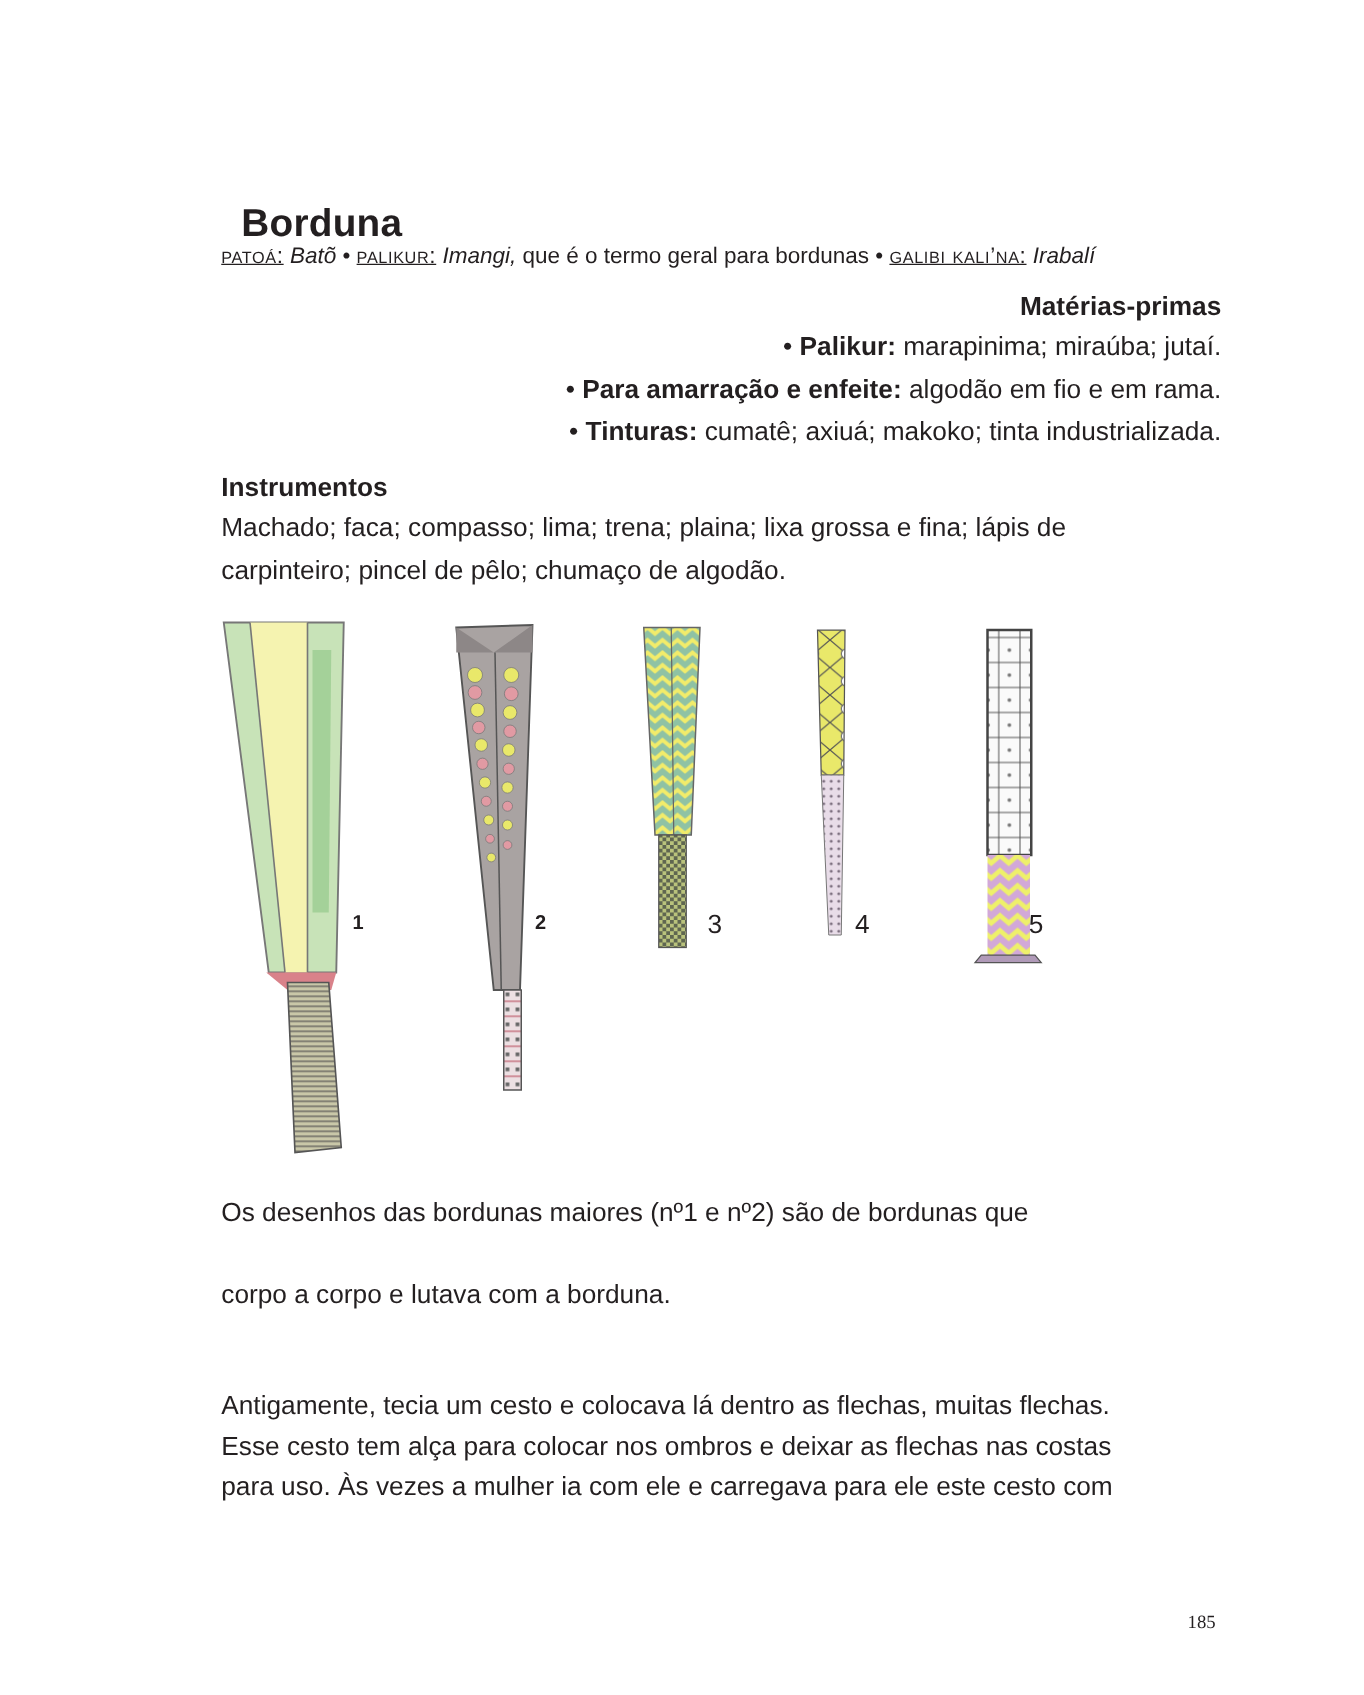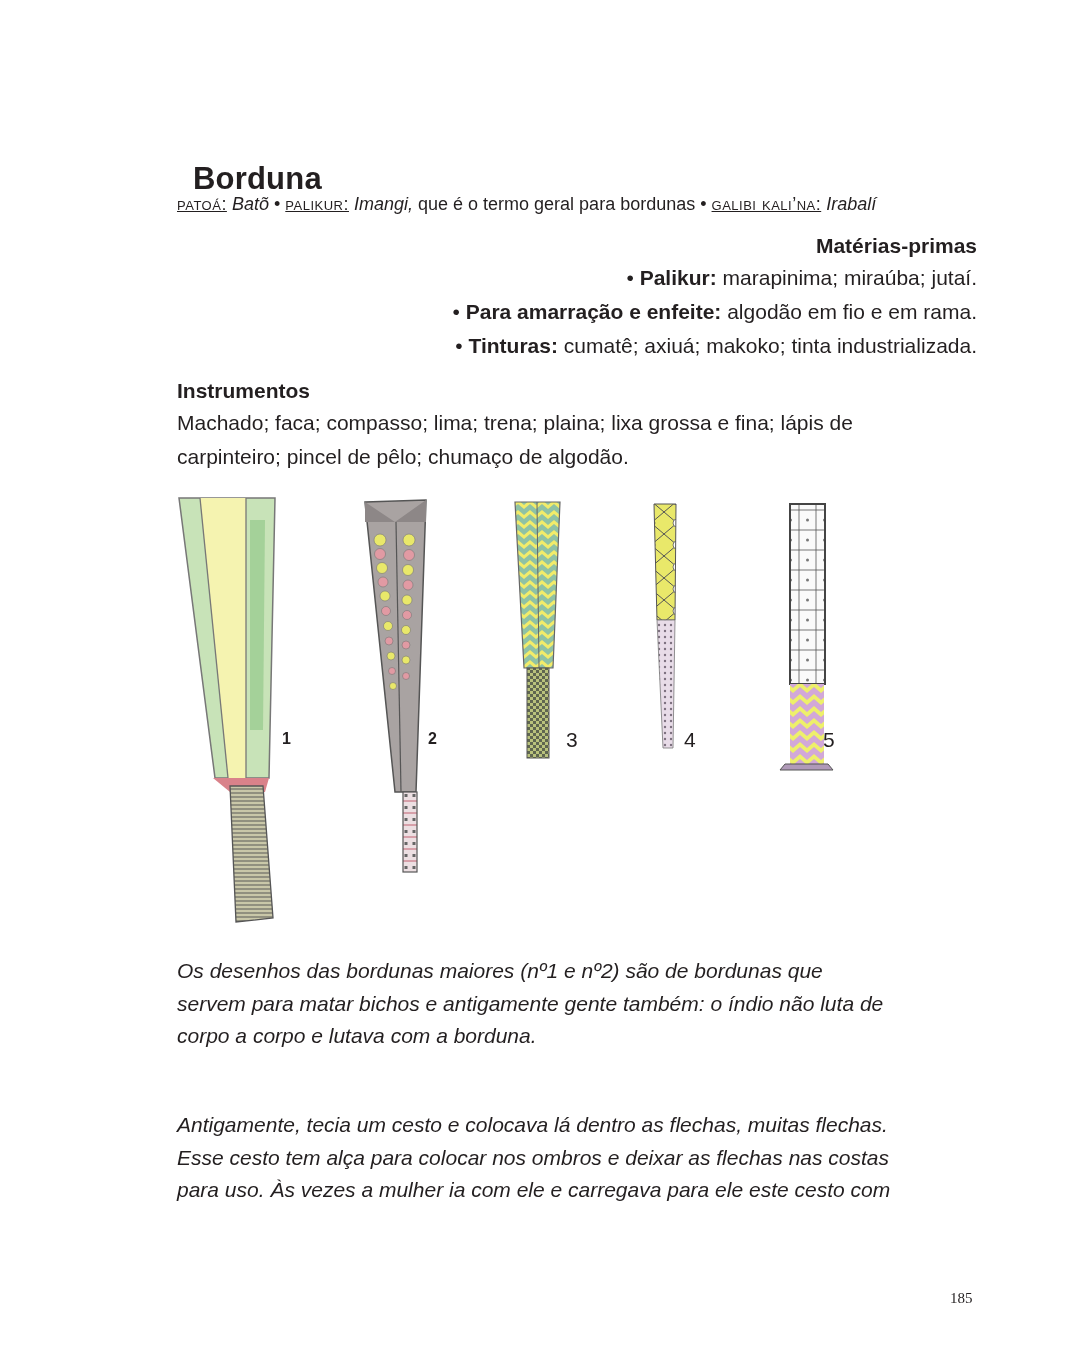--- a/index.html
+++ b/index.html
@@ -11,21 +11,21 @@
   .names { position: absolute; left: 177px; top: 191px; font-size: 18px; line-height: 26px;
            white-space: nowrap; }
   .sc { font-variant: small-caps; text-transform: lowercase; letter-spacing: 0.5px; text-decoration: underline; }
   .names i { font-style: italic; }
   .h2 { font-size: 21px; font-weight: bold; line-height: 30px; margin: 0; }
   .line { font-size: 21px; line-height: 34px; margin: 0; }
   .line b { font-weight: bold; }
   .materias { top: 231px; text-align: right; }
   .instr { top: 376px; }
   .para { font-size: 21px; line-height: 32.5px; margin: 0 0 12px 0; width: 800px; }
-  .paras { top: 955px; font-style: italic; }
+  .paras { top: 955px; }
   .illus { position: absolute; left: 170px; top: 490px; width: 700px; height: 440px; }
   .illus svg { position: absolute; left: 0; top: 0; }
   .num { position: absolute; font-weight: bold; color: #231f20; }
   .pagenum { position: absolute; left: 950px; top: 1290px; font-size: 15px;
              font-family: Liberation Serif, serif; }
 </style>
 </head>
 <body>
 
 <h1 class="title">Borduna</h1>
@@ -157,21 +157,21 @@
   <span class="num" style="left:112px; top:240px; font-size:16px;">1</span>
   <span class="num" style="left:258px; top:240px; font-size:16px;">2</span>
   <span class="num" style="left:396px; top:238px; font-size:21px; font-weight:normal;">3</span>
   <span class="num" style="left:514px; top:238px; font-size:21px; font-weight:normal;">4</span>
   <span class="num" style="left:653px; top:238px; font-size:21px; font-weight:normal;">5</span>
 </div>
 
 <div class="col paras">
   <p class="para">
     <span>Os desenhos das bordunas maiores (nº1 e nº2) são de bordunas que</span><br>
-    <span>servem para matar bichos e antigamente gente também: o índio não luta de</span><br>
+    <br>
     <span>corpo a corpo e lutava com a borduna.</span>
   </p>
   <p class="para">
     <br>
   </p>
   <p class="para">
     <span>Antigamente, tecia um cesto e colocava lá dentro as flechas, muitas flechas.</span><br>
     <span>Esse cesto tem alça para colocar nos ombros e deixar as flechas nas costas</span><br>
     <span>para uso. Às vezes a mulher ia com ele e carregava para ele este cesto com</span>
   </p>

